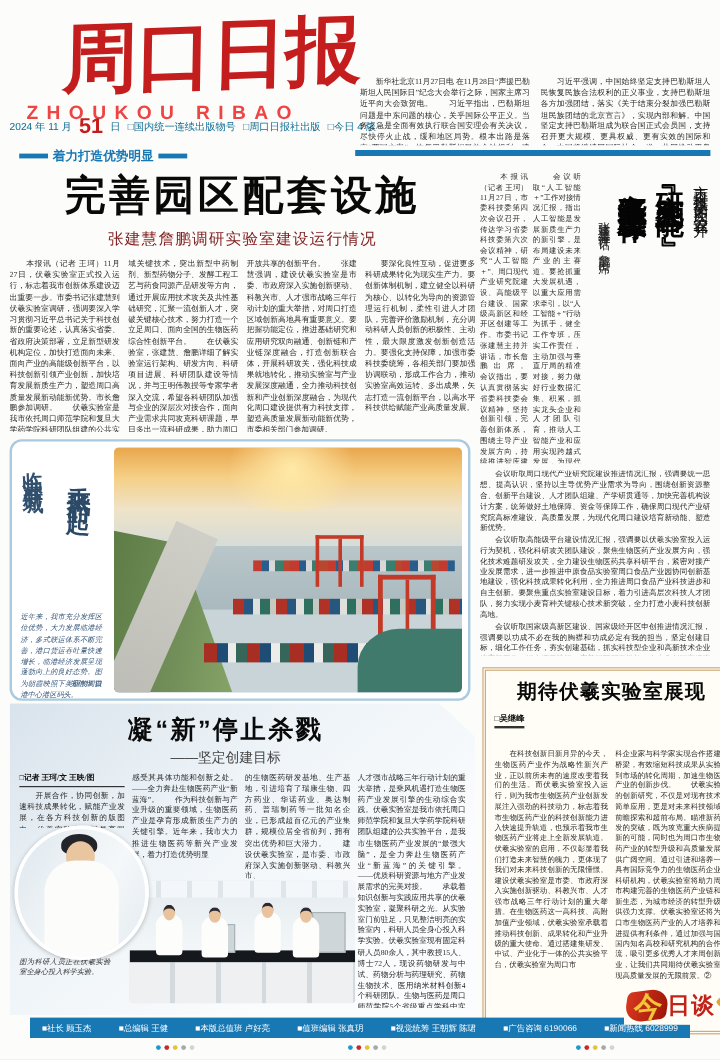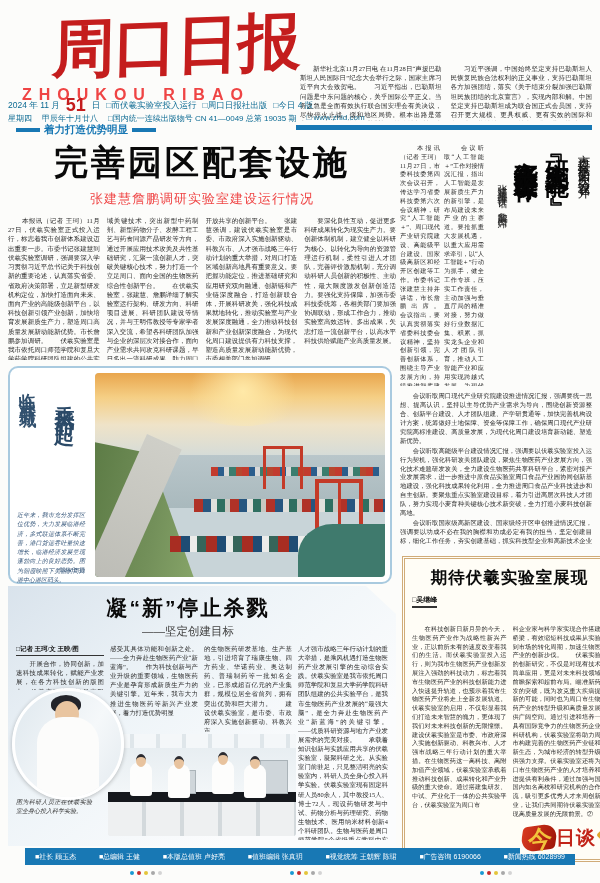--- a/index.html
+++ b/index.html
@@ -25,21 +25,21 @@
 
   
   .topstory-h{left:300px;top:8px;width:292px;text-align:center;font-size:20.5px;font-weight:900;
     line-height:1.3;color:#0a0a0a;letter-spacing:1px;}
   .topstory-cols{left:300px;top:64px;width:292px;height:57px;display:flex;gap:9px;}
   .topstory-cols>div{flex:1;}
 
   
   .main-h{left:8px;top:140px;width:388px;text-align:center;font-size:34px;font-weight:900;
     letter-spacing:3px;color:#090909;}
-  .main-sub{left:8px;top:190px;width:388px;text-align:center;font-size:13px;color:#ef4444;letter-spacing:1px;}
+  .main-sub{left:8px;top:190px;width:388px;text-align:center;font-size:13px;color:#7f1d1d;letter-spacing:1px;}
   .main-cols{left:8px;top:216px;width:388px;height:144px;display:flex;gap:7px;}
   .main-cols>div{flex:1;}
 
   
   .meet{left:400px;top:142px;width:192px;height:246px;}
   .meet-kicker{right:0;top:2px;height:240px;font-size:12.5px;letter-spacing:3px;color:#111;}
   .meet-h1{right:19px;top:0;height:246px;font-size:24px;font-weight:900;color:#050505;letter-spacing:2px;}
   .meet-h2{right:50px;top:0;height:246px;font-size:24px;font-weight:900;color:#050505;letter-spacing:2px;}
   .meet-by{right:83px;top:34px;height:200px;font-size:10px;color:#222;letter-spacing:2px;}
   .meet-cols{left:0;top:2px;width:84px;height:242px;display:flex;gap:4px;}
@@ -147,29 +147,23 @@
 
 <div class="page">
 
   <div class="abs mast-title">周口日报</div>
   <div class="abs mast-pinyin">ZHOUKOU RIBAO</div>
 
   <div class="abs dateline">
     <span>2024 年 11 月</span>
     <span class="day">51</span>
     <span>日</span>
-    <span>□而伏羲实验室投入运行</span>
+    <span>□国内统一连续出版物号</span>
     <span>□周口日报社出版</span>
     <span>□今日 4 版</span>
-  </div>
-  <div class="abs dateline2">
-    <span>星期四</span>
-    <span>甲辰年十月廿八</span>
-    <span>□国内统一连续出版物号 CN 41—0049 总第 19035 期</span>
-    <span>□ www.zhld.com</span>
   </div>
 
   <div class="abs banner-left">
     <div class="rule"></div>
     <div class="txt">着力打造优势明显</div>
     <div class="rule"></div>
   </div>
   <div class="abs long-rule"></div>
 
   <div class="abs topstory-cols">

